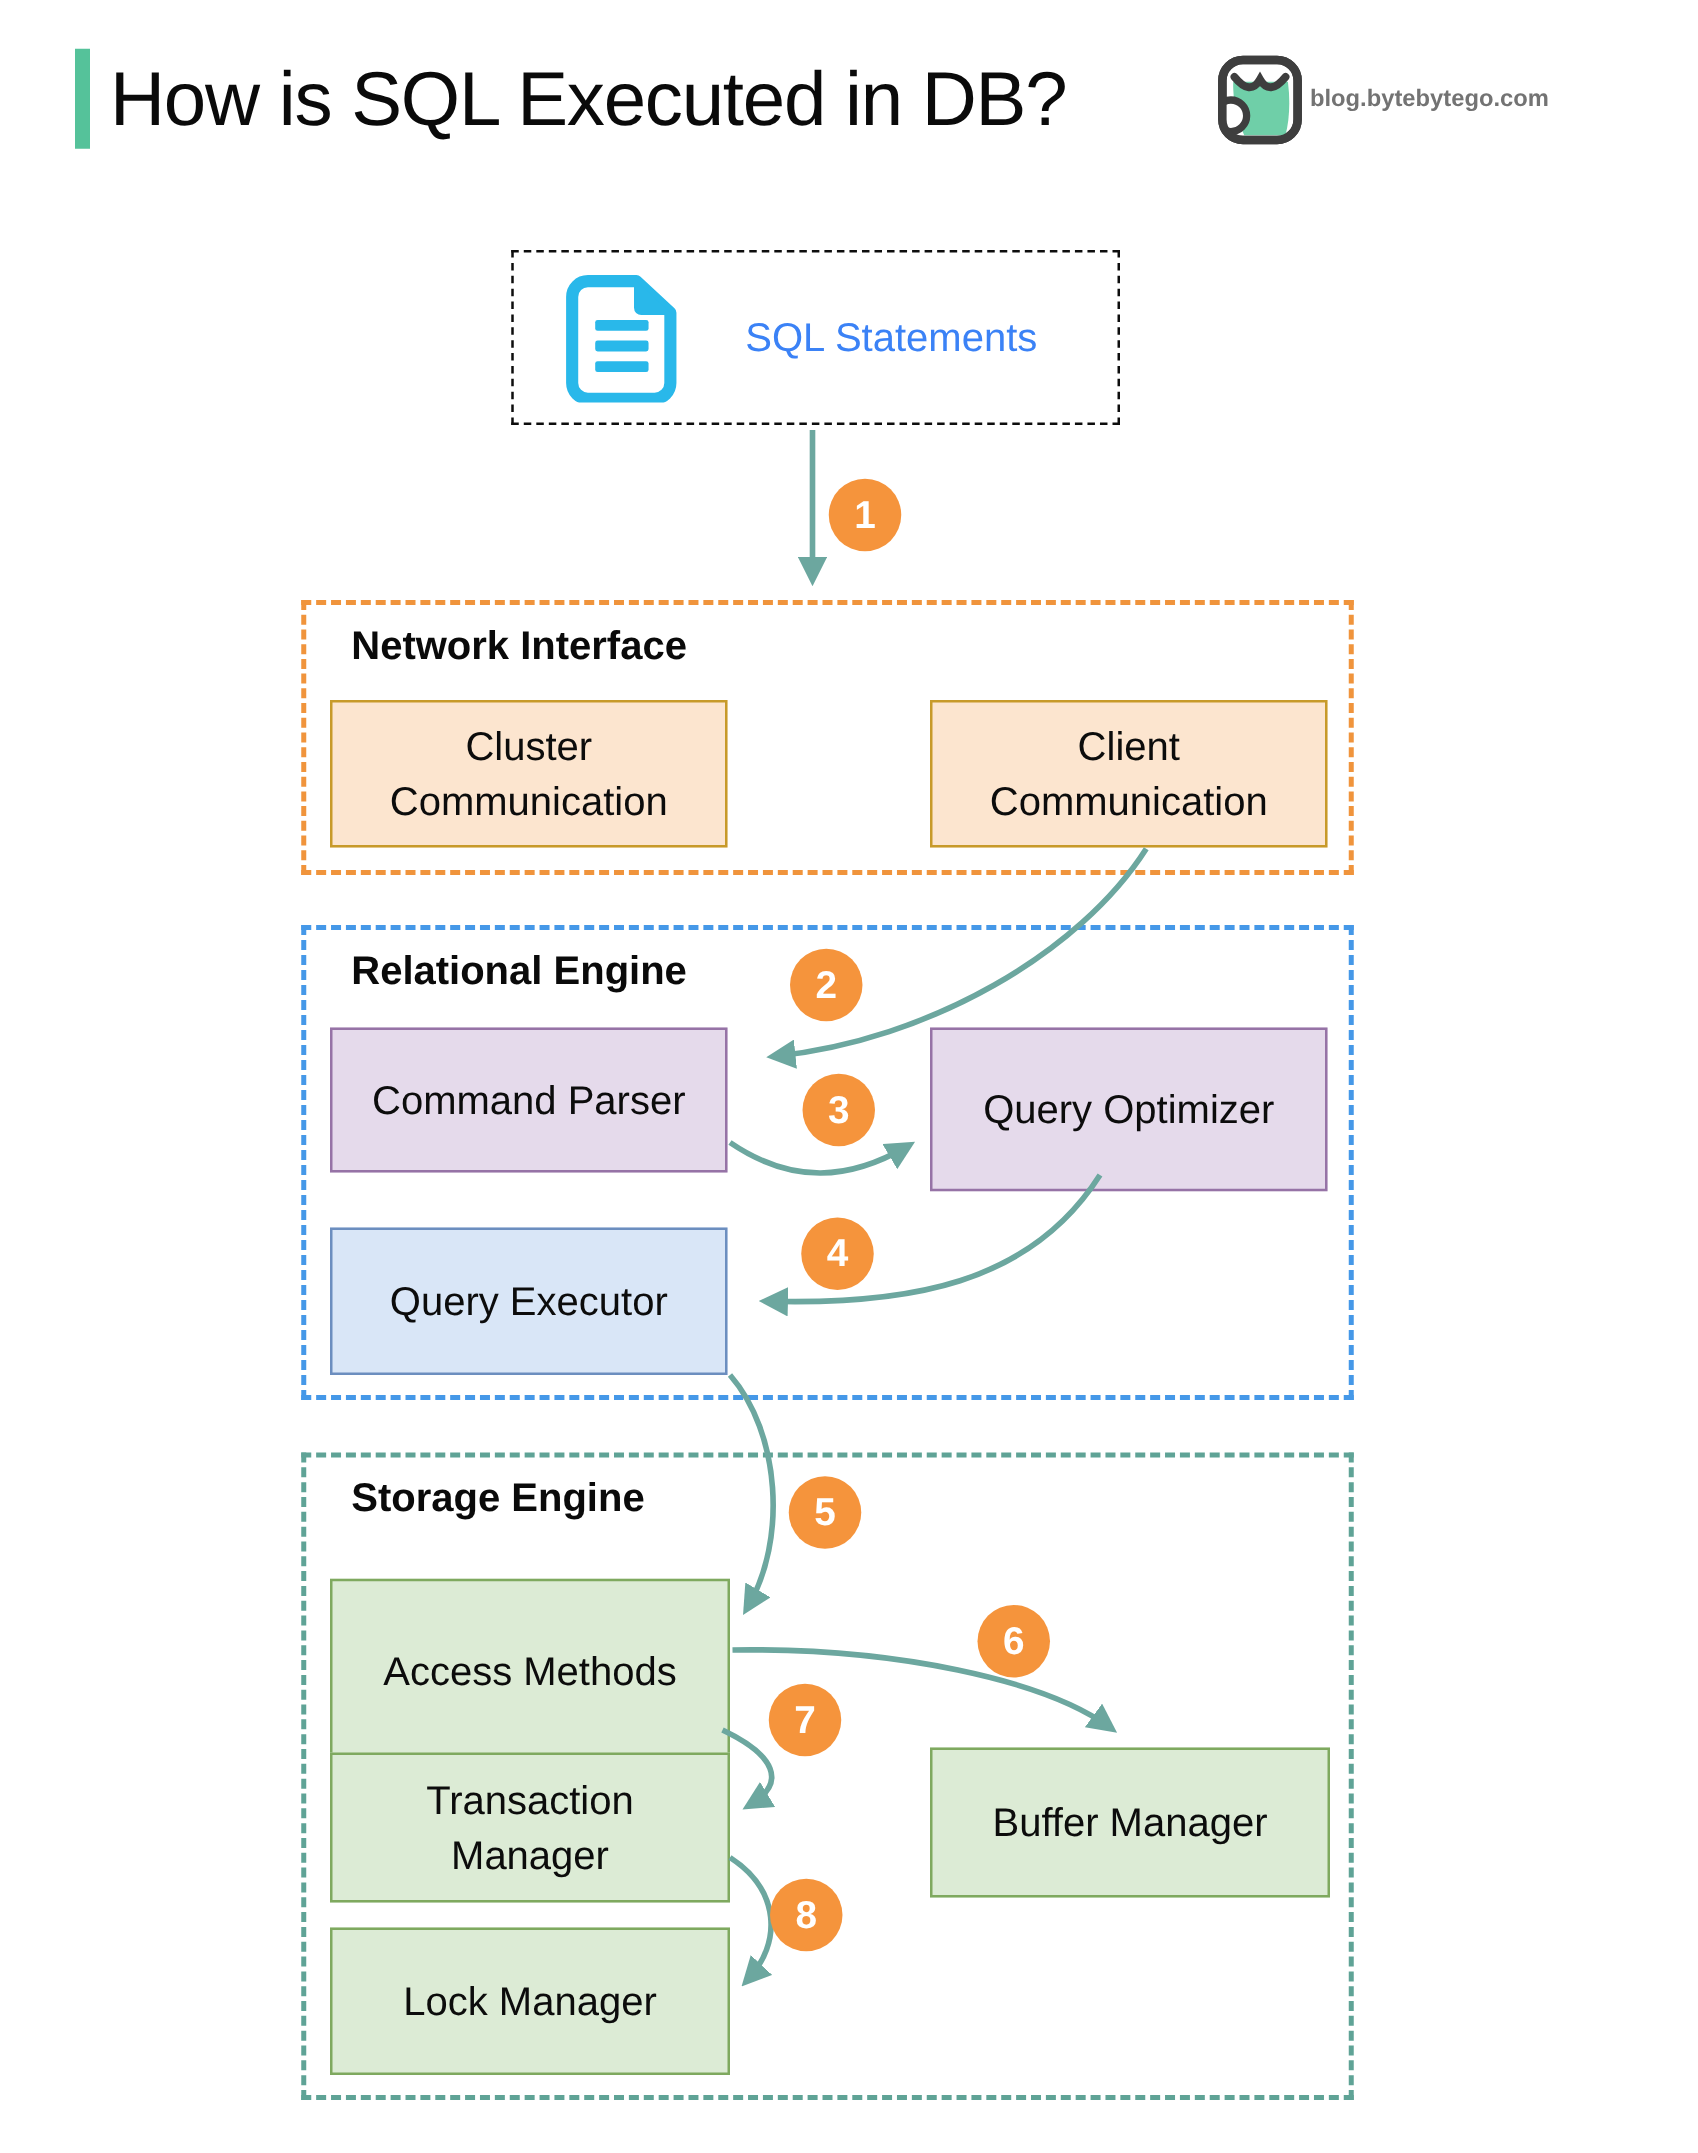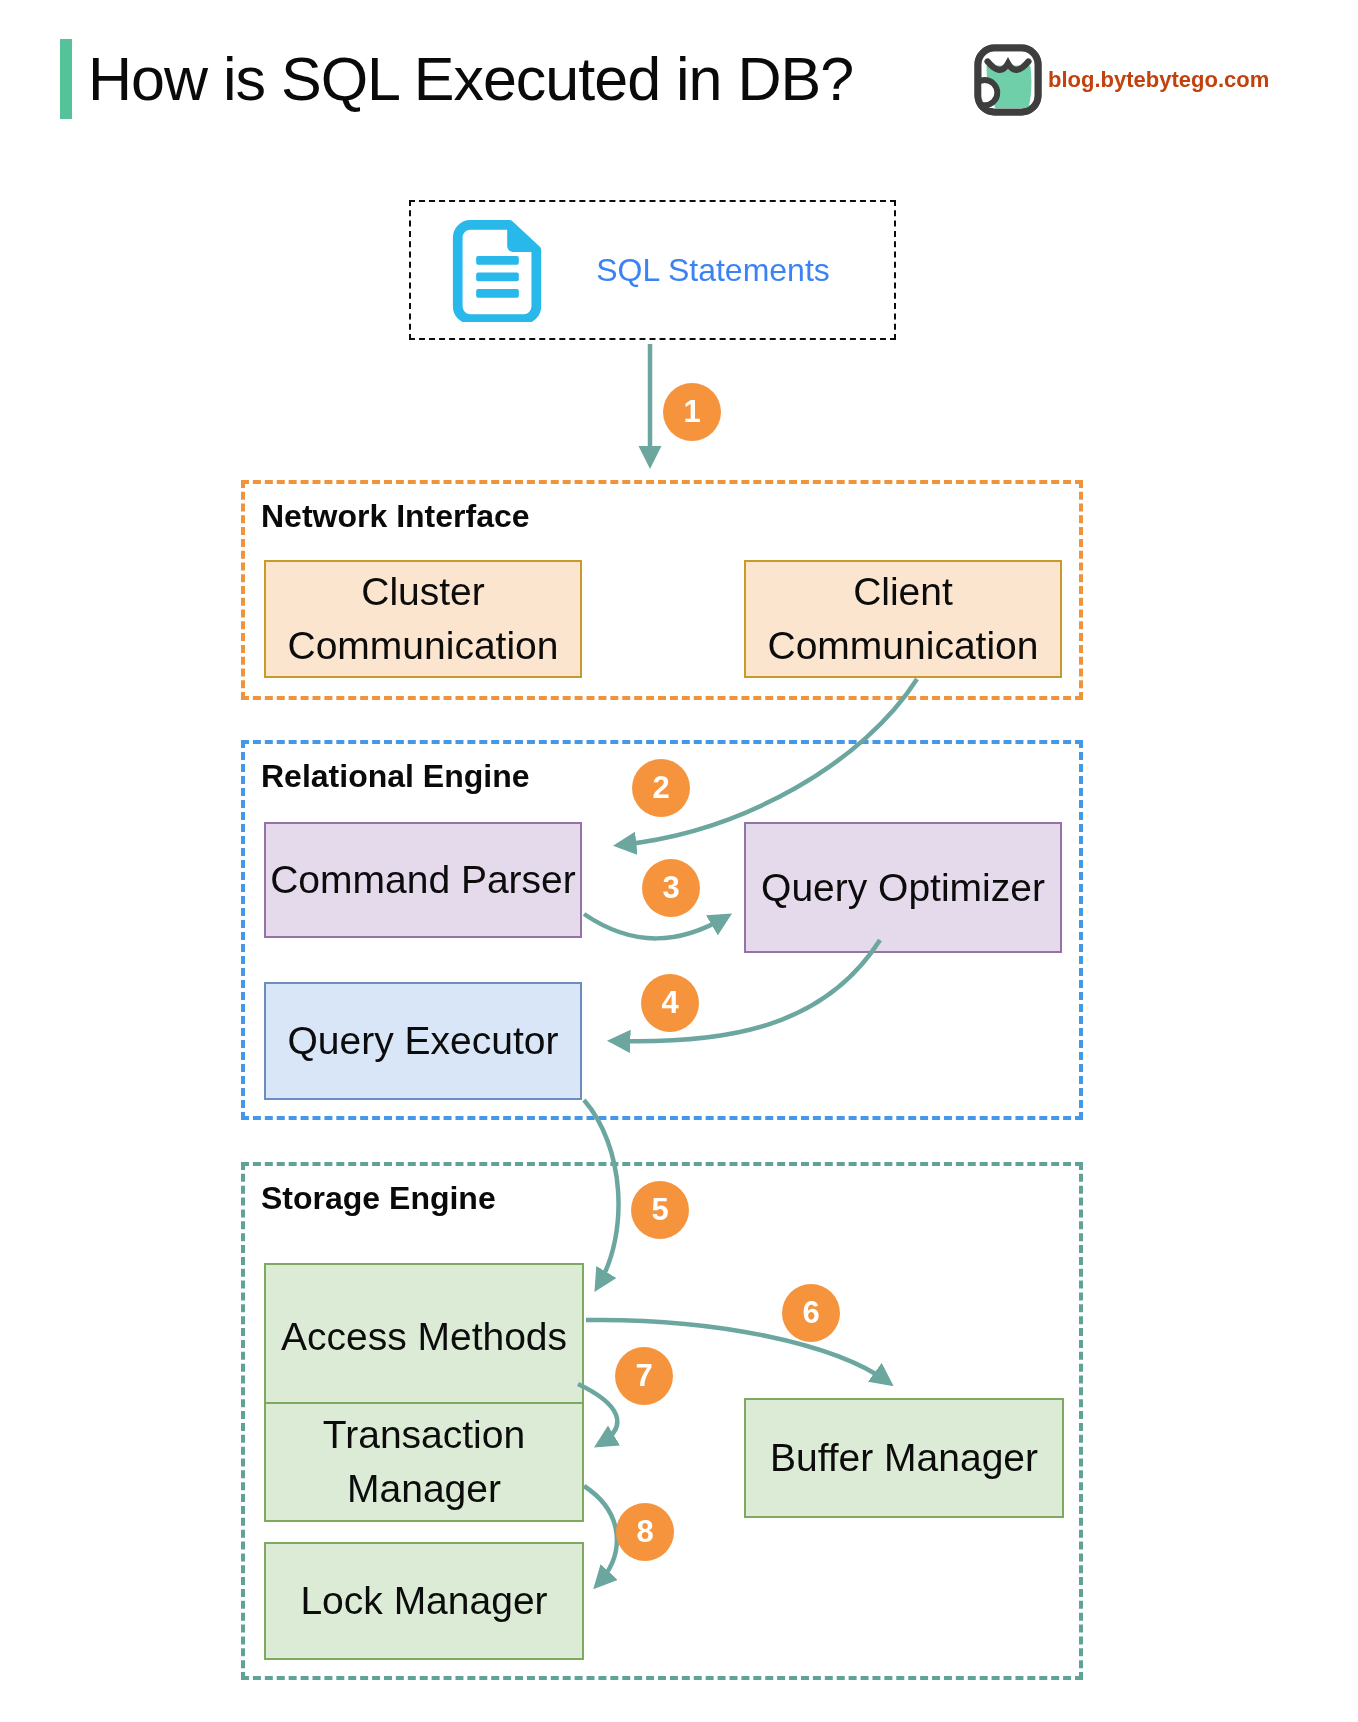--- a/index.html
+++ b/index.html
@@ -6,35 +6,35 @@
   .canvas{
     position:relative;width:1358px;height:1722px;background:#ffffff;overflow:hidden;
     font-family:"Liberation Sans", sans-serif;color:#111;margin-left:24px;
   }
   
   .title-bar{position:absolute;left:36px;top:39px;width:12px;height:80px;background:#55c29a;}
   .page-title{position:absolute;left:64px;top:38px;height:82px;line-height:82px;
     font-size:61px;font-weight:400;letter-spacing:-1px;color:#0a0a0a;white-space:nowrap;}
   .logo{position:absolute;left:950px;top:44px;width:68px;height:72px;}
   .logo-text{position:absolute;left:1024px;top:50px;height:60px;line-height:60px;
-    font-size:22px;font-weight:700;color:#c2410c;white-space:nowrap;}
+    font-size:19px;font-weight:700;color:#737373;white-space:nowrap;}
   
   .sql-box{position:absolute;left:385px;top:200px;width:487px;height:140px;
     border:2px dashed #0d0d0d;box-sizing:border-box;display:flex;align-items:center;z-index:2;}
   .sql-box .doc{margin-left:38px;width:97px;height:103px;flex:0 0 auto;}
   .sql-label{flex:1;text-align:center;font-size:32px;color:#3b82f6;padding-right:14px;}
   
   .section{position:absolute;box-sizing:border-box;z-index:1;}
-  .section .sec-label{position:absolute;left:16px;top:14px;font-size:32px;font-weight:700;color:#0a0a0a;}
+  .section .sec-label{position:absolute;left:36px;top:14px;font-size:32px;font-weight:700;color:#0a0a0a;}
   .sec-network{left:217px;top:480px;width:842px;height:220px;border:4px dashed #f0943c;}
   .sec-relational{left:217px;top:740px;width:842px;height:380px;border:4px dashed #4598e8;}
   .sec-storage{left:217px;top:1162px;width:842px;height:518px;border:4px dashed #5fa396;}
   
   .node{position:absolute;box-sizing:border-box;display:flex;align-items:center;justify-content:center;
-    text-align:center;font-size:39px;line-height:1.38;color:#0c0c0c;white-space:pre-line;z-index:2;}
+    text-align:center;font-size:32px;line-height:1.38;color:#0c0c0c;white-space:pre-line;z-index:2;}
   .peach{background:#fce5cf;border:2px solid #c79a2a;}
   .purple{background:#e5daeb;border:2px solid #9673a6;}
   .blue{background:#d9e6f7;border:2px solid #6c8ebf;}
   .green{background:#dcebd5;border:2px solid #7fa95f;}
   .n-cluster{left:240px;top:560px;width:318px;height:118px;}
   .n-client{left:720px;top:560px;width:318px;height:118px;}
   .n-parser{left:240px;top:822px;width:318px;height:116px;}
   .n-optimizer{left:720px;top:822px;width:318px;height:131px;}
   .n-executor{left:240px;top:982px;width:318px;height:118px;}
   .n-access{left:240px;top:1263px;width:320px;height:148px;}

